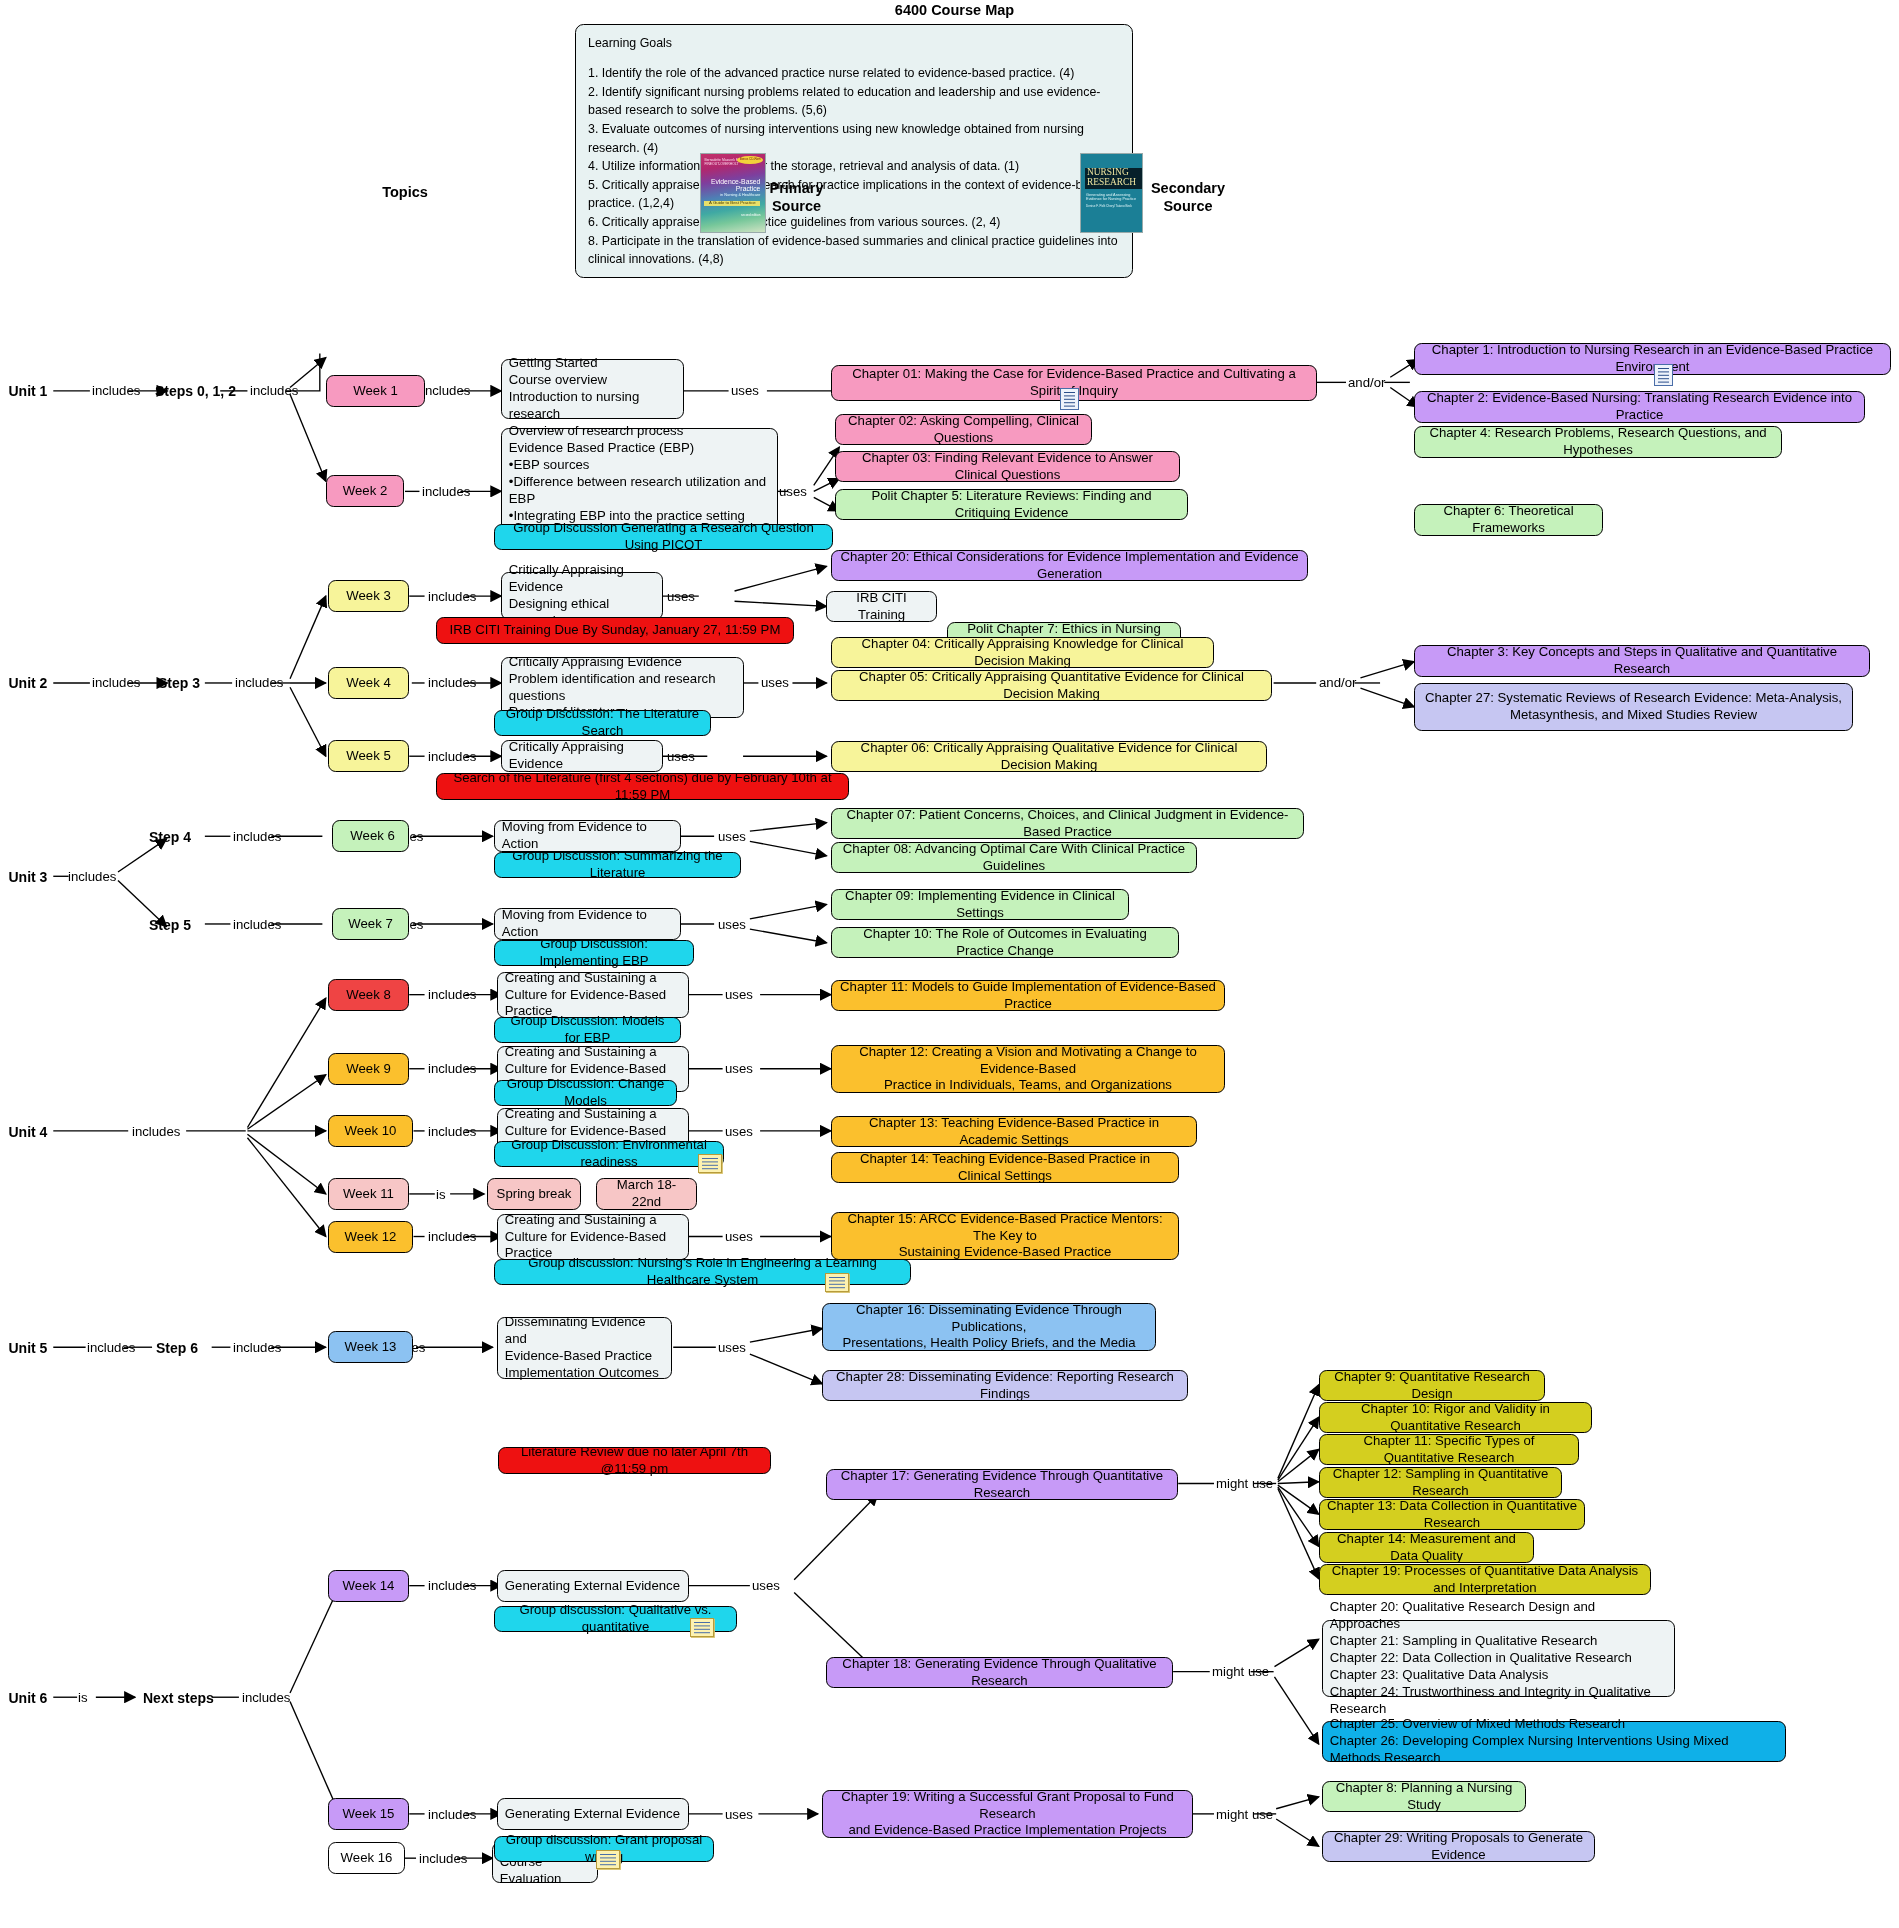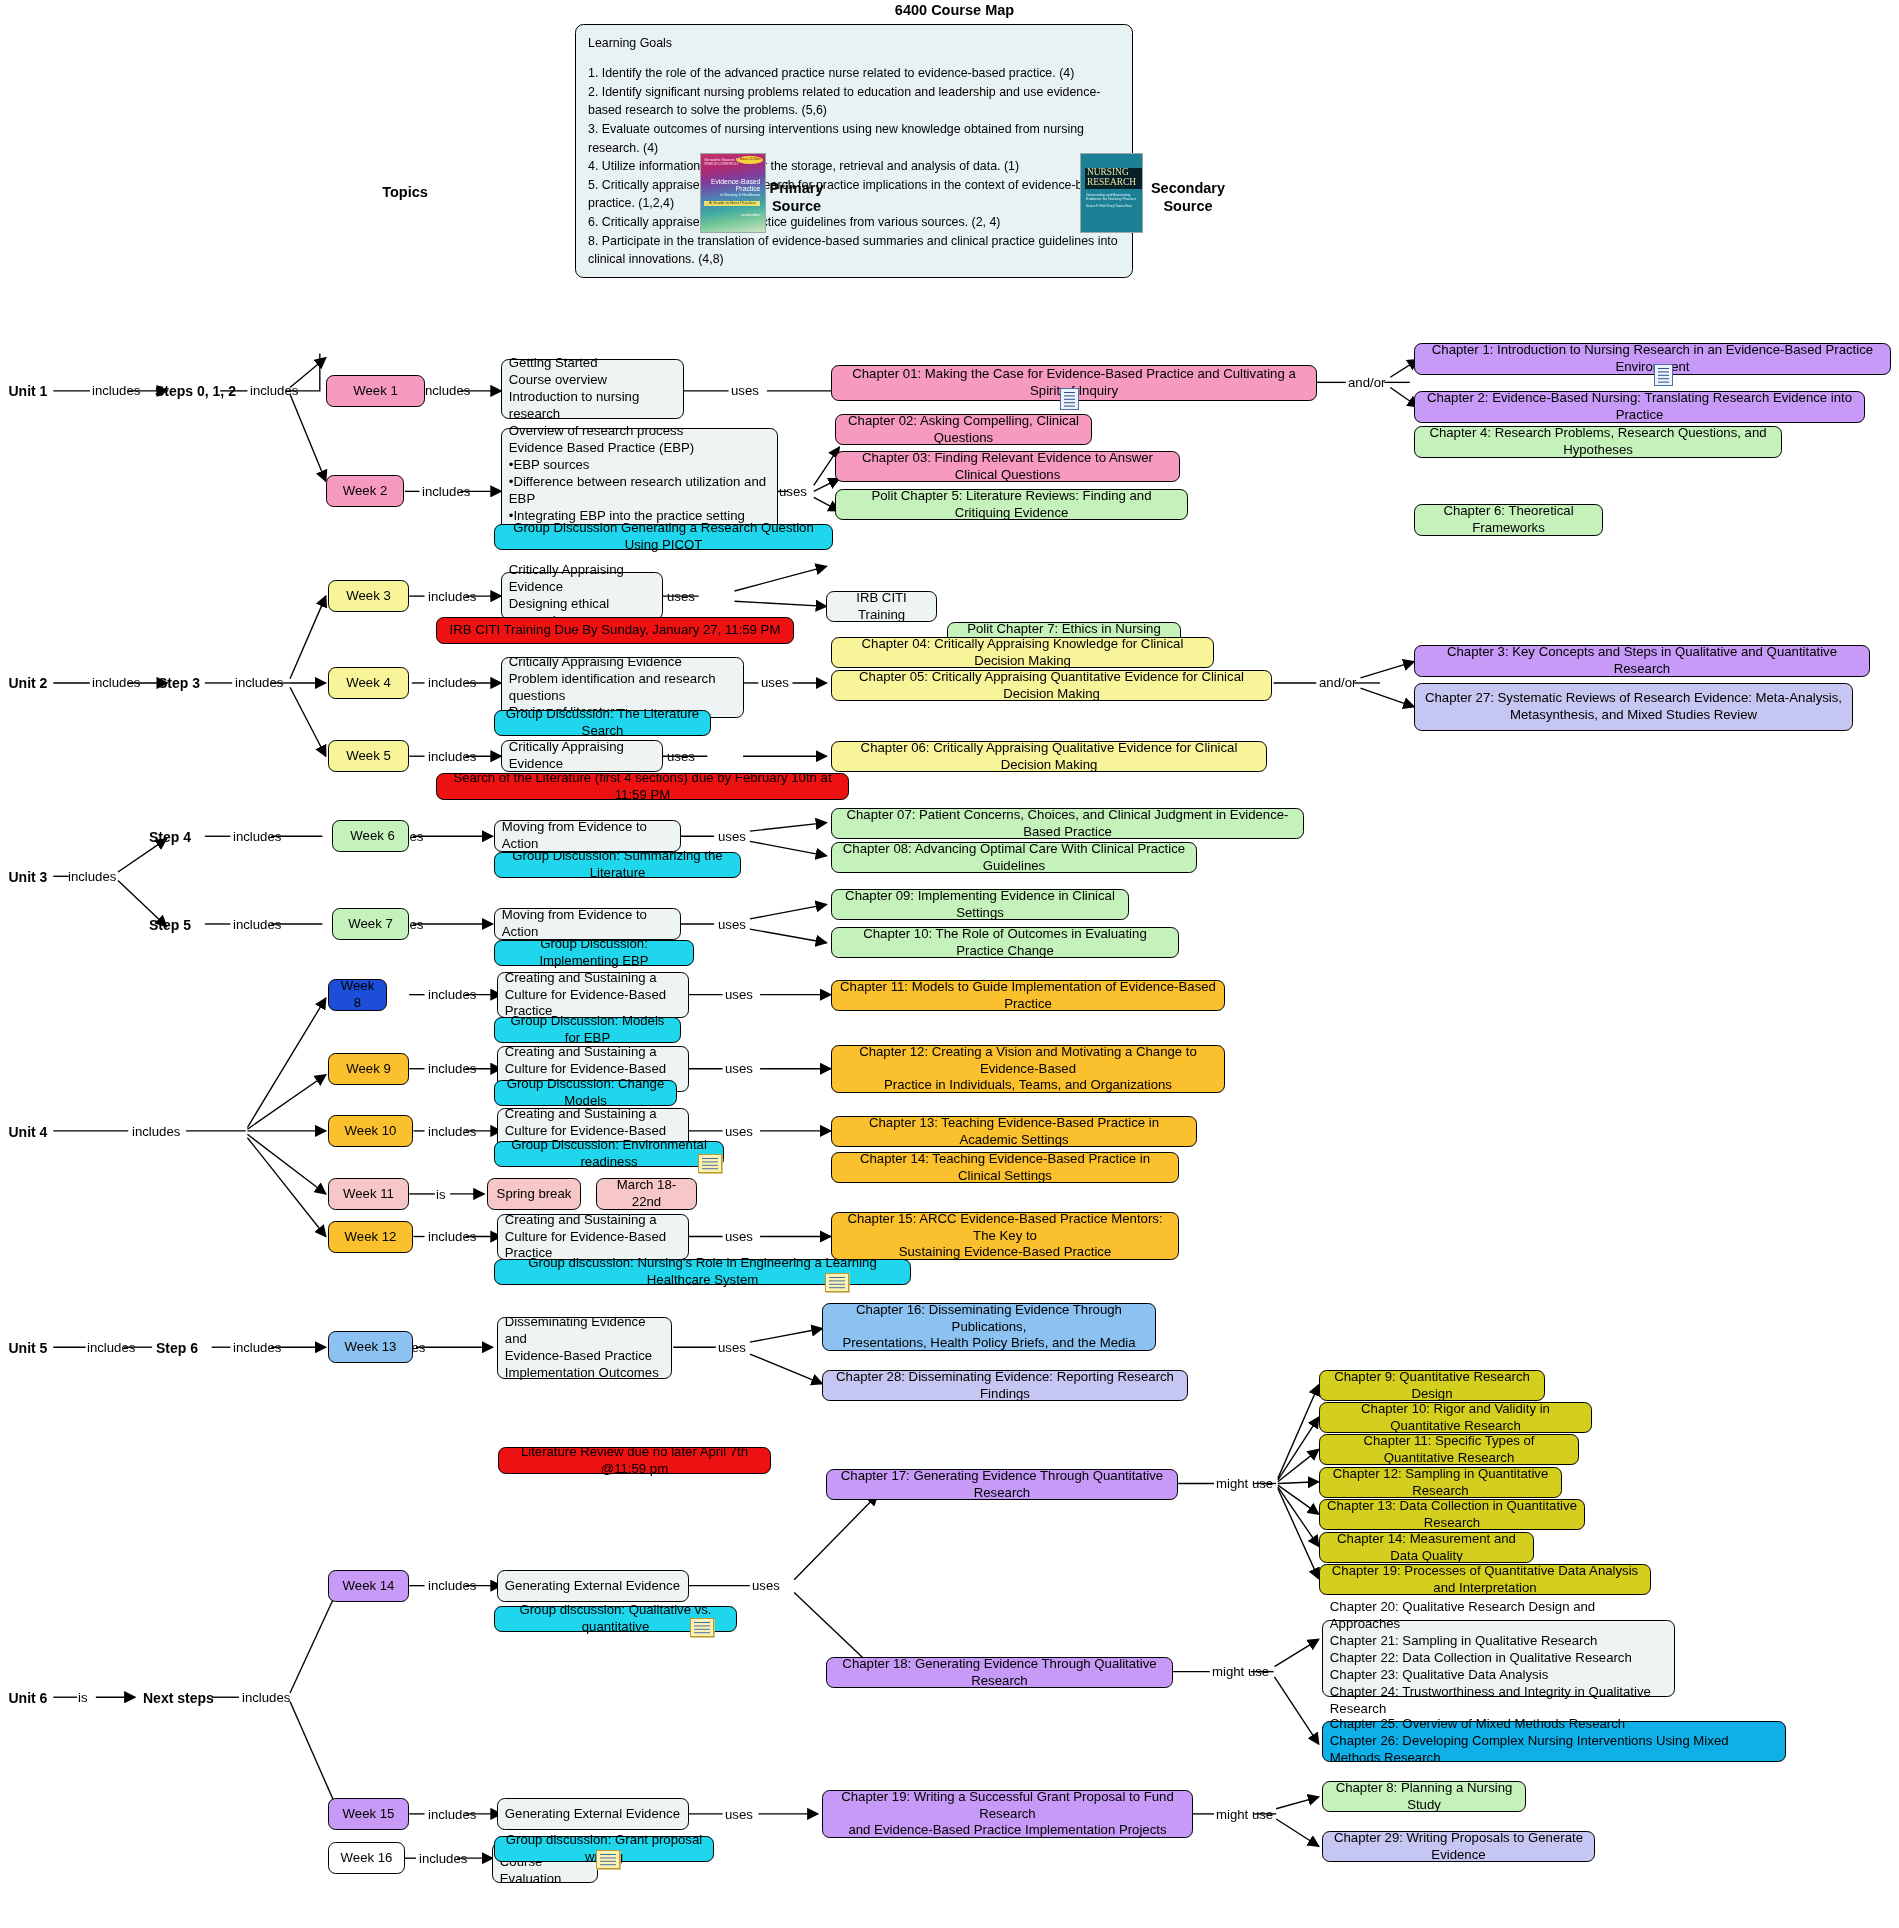--- a/index.html
+++ b/index.html
@@ -301,21 +301,21 @@
   <div class="lbl" style="left:1212px;top:1664px;">might use</div>
   <div class="lbl" style="left:1216px;top:1807px;">might use</div>
 
   <div class="node" style="left:326px;top:375px;width:99px;height:32px;background:#f79ac0;">Week 1</div>
   <div class="node" style="left:326px;top:475px;width:78px;height:32px;background:#f79ac0;">Week 2</div>
   <div class="node" style="left:328px;top:580px;width:81px;height:32px;background:#f7f49a;">Week 3</div>
   <div class="node" style="left:328px;top:667px;width:81px;height:32px;background:#f7f49a;">Week 4</div>
   <div class="node" style="left:328px;top:740px;width:81px;height:32px;background:#f7f49a;">Week 5</div>
   <div class="node" style="left:332px;top:820px;width:77px;height:32px;background:#c5f2bb;padding-left:11px;">Week 6</div>
   <div class="node" style="left:332px;top:908px;width:77px;height:32px;background:#c5f2bb;">Week 7</div>
-  <div class="node" style="left:328px;top:979px;width:59px;height:32px;background:#1d4ed8;">Week 8</div>
+  <div class="node" style="left:328px;top:979px;width:81px;height:32px;background:#ef4444;">Week 8</div>
   <div class="node" style="left:328px;top:1053px;width:81px;height:32px;background:#fbc02d;">Week 9</div>
   <div class="node" style="left:328px;top:1115px;width:85px;height:32px;background:#fbc02d;">Week 10</div>
   <div class="node" style="left:328px;top:1178px;width:81px;height:32px;background:#f7c6c6;">Week 11</div>
   <div class="node" style="left:328px;top:1221px;width:85px;height:32px;background:#fbc02d;">Week 12</div>
   <div class="node" style="left:328px;top:1331px;width:85px;height:32px;background:#8cc2f2;">Week 13</div>
   <div class="node" style="left:328px;top:1570px;width:81px;height:32px;background:#c79af7;">Week 14</div>
   <div class="node" style="left:328px;top:1798px;width:81px;height:32px;background:#c79af7;">Week 15</div>
   <div class="node" style="left:328px;top:1842px;width:77px;height:32px;background:#fff;">Week 16</div>
 
   <div class="node left" style="left:501px;top:359px;width:183px;height:60px;background:#eef3f4;">Getting Started
@@ -381,20 +381,21 @@
   <div class="node" style="left:436px;top:773px;width:413px;height:27px;background:#ee1111;">Search of the Literature (first 4 sections) due by February 10th at 11:59 PM</div>
   <div class="node" style="left:498px;top:1447px;width:273px;height:27px;background:#ee1111;">Literature Review due no later April 7th @11:59 pm</div>
 
   <div class="node" style="left:831px;top:365px;width:486px;height:36px;background:#f79ac0;">Chapter 01: Making the Case for Evidence-Based Practice and Cultivating a Spirit of Inquiry</div>
   <div class="docicon" style="left:1060px;top:388px;">
       <i></i>
     </div>
   <div class="node" style="left:835px;top:414px;width:257px;height:31px;background:#f79ac0;">Chapter 02: Asking Compelling, Clinical Questions</div>
   <div class="node" style="left:835px;top:451px;width:345px;height:31px;background:#f79ac0;">Chapter 03: Finding Relevant Evidence to Answer Clinical Questions</div>
   <div class="node" style="left:835px;top:489px;width:353px;height:31px;background:#c5f2bb;">Polit Chapter 5: Literature Reviews: Finding and Critiquing Evidence</div>
+  <div class="node" style="left:831px;top:550px;width:477px;height:31px;background:#c79af7;">Chapter 20: Ethical Considerations for Evidence Implementation and Evidence Generation</div>
   <div class="node" style="left:947px;top:591px;width:234px;height:31px;background:#c5f2bb;margin-top:31px;">Polit Chapter 7: Ethics in Nursing Research</div>
   <div class="node" style="left:831px;top:637px;width:383px;height:31px;background:#f7f49a;">Chapter 04: Critically Appraising Knowledge for Clinical Decision Making</div>
   <div class="node" style="left:831px;top:670px;width:441px;height:31px;background:#f7f49a;">Chapter 05: Critically Appraising Quantitative Evidence for Clinical Decision Making</div>
   <div class="node" style="left:831px;top:741px;width:436px;height:31px;background:#f7f49a;">Chapter 06: Critically Appraising Qualitative Evidence for Clinical Decision Making</div>
   <div class="node" style="left:831px;top:808px;width:473px;height:31px;background:#c5f2bb;">Chapter 07: Patient Concerns, Choices, and Clinical Judgment in Evidence-Based Practice</div>
   <div class="node" style="left:831px;top:842px;width:366px;height:31px;background:#c5f2bb;">Chapter 08: Advancing Optimal Care With Clinical Practice Guidelines</div>
   <div class="node" style="left:831px;top:889px;width:298px;height:31px;background:#c5f2bb;">Chapter 09: Implementing Evidence in Clinical Settings</div>
   <div class="node" style="left:831px;top:927px;width:348px;height:31px;background:#c5f2bb;">Chapter 10: The Role of Outcomes in Evaluating Practice Change</div>
   <div class="node" style="left:831px;top:980px;width:394px;height:31px;background:#fbc02d;">Chapter 11: Models to Guide Implementation of Evidence-Based Practice</div>
   <div class="node" style="left:831px;top:1045px;width:394px;height:48px;background:#fbc02d;">Chapter 12: Creating a Vision and Motivating a Change to Evidence-Based

